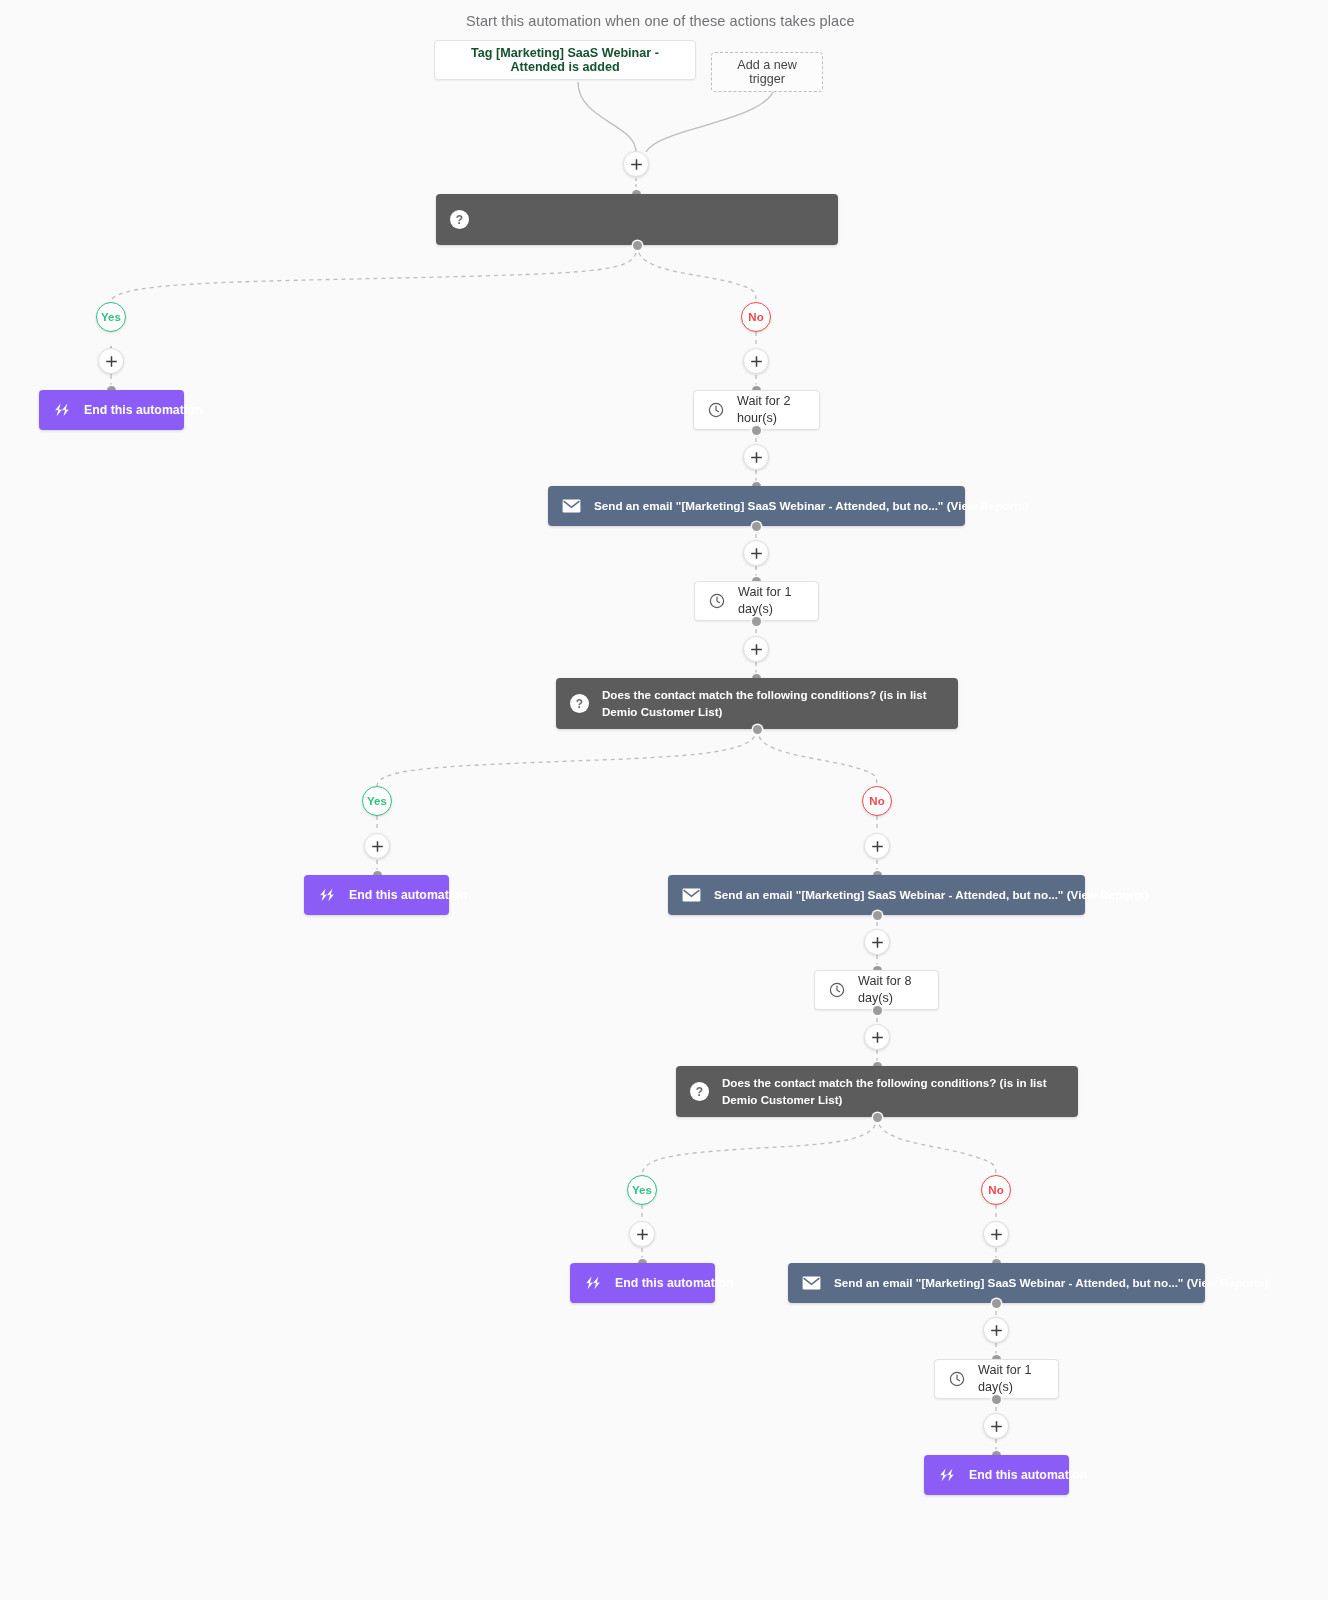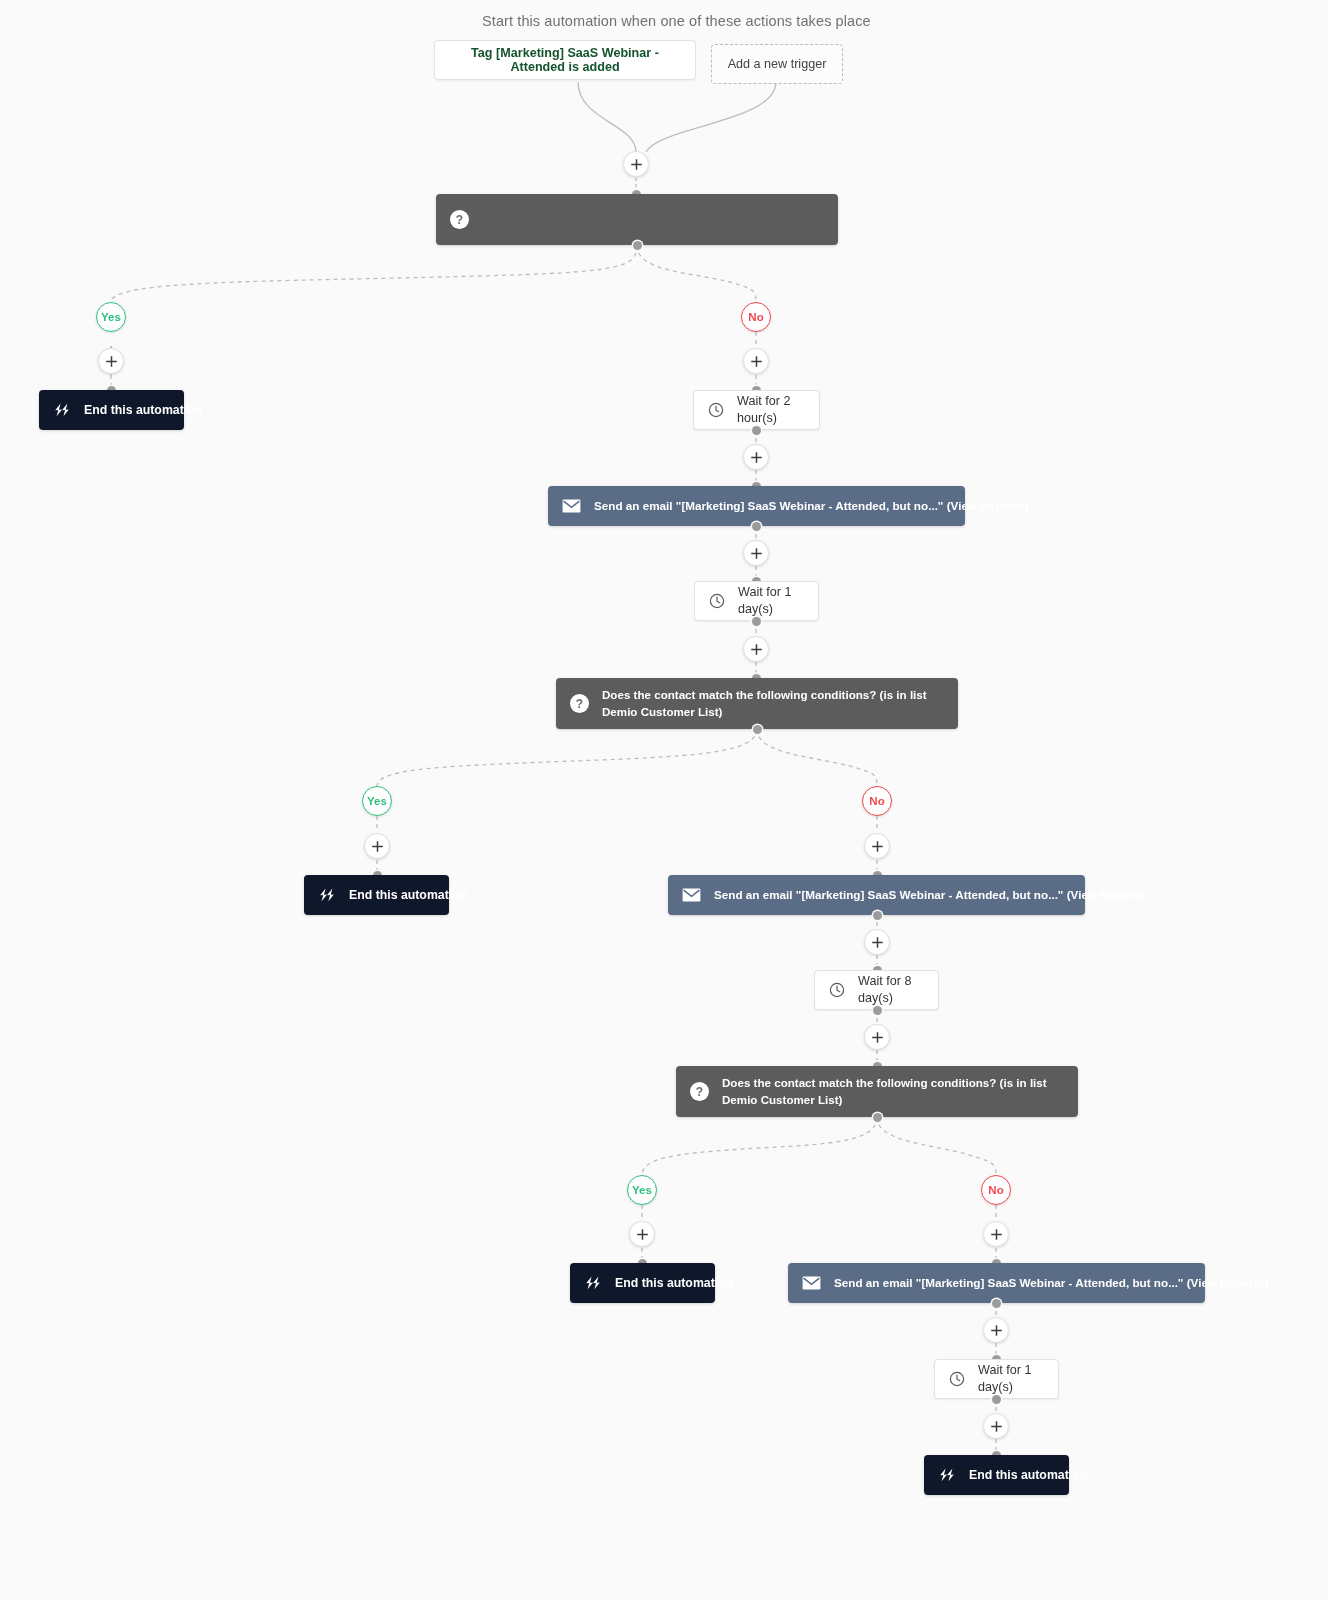--- a/index.html
+++ b/index.html
@@ -32,21 +32,20 @@
     height: 1600px;
   }
 
   
   .caption {
     position: absolute;
     font-size: 14.5px;
     color: #6f7174;
     white-space: nowrap;
     letter-spacing: .1px;
-    margin-left: 16px;
   }
 
   
   .trigger {
     position: absolute;
     box-sizing: border-box;
     background: #ffffff;
     border: 1px solid #e3e3e3;
     border-radius: 4px;
     box-shadow: 0 1px 2px rgba(0,0,0,.06);
@@ -139,21 +138,21 @@
   .node.cond .lbl { font-weight: bold; font-size: 11.6px; line-height: 1.45; }
 
   .node.email {
     background: #5b6c86;
     color: #ffffff;
     box-shadow: 0 1px 3px rgba(0,0,0,.16);
   }
   .node.email .lbl { font-weight: bold; font-size: 11.7px; white-space: nowrap; }
 
   .node.end {
-    background: #0f172a;
+    background: #8b5cf6;
     color: #ffffff;
     box-shadow: 0 1px 3px rgba(0,0,0,.16);
   }
   .node.end .lbl { font-weight: bold; font-size: 12.3px; white-space: nowrap; }
 
   
   .qbadge {
     width: 19px; height: 19px;
     border-radius: 50%;
     background: #ffffff;
@@ -240,21 +239,21 @@
     </g>
   </svg>
 
   <div class="layer">
 
     <div class="caption" style="left:466px; top:13px;">Start this automation when one of these actions takes place</div>
 
     <div class="trigger" style="left:434px; top:40px; width:262px; height:40px;">
       <span>Tag [Marketing] SaaS Webinar - Attended is added</span>
     </div>
-    <div class="trigger dashed" style="left:711px; top:44px; width:132px; height:40px;">
+    <div class="trigger dashed" style="left:711px; top:52px; width:112px; height:40px;">
       <span>Add a new trigger</span>
     </div>
 
     <div class="plus" style="left:623px; top:151px;">
       <svg width="13" height="13" viewBox="0 0 13 13">
         <path d="M6.5 1.2 V11.8 M1.2 6.5 H11.8" stroke="#3d3d3d" stroke-width="1.5" fill="none"></path>
       </svg>
     </div>
     <div class="dot" style="left:632px; top:190px;"></div>
 

